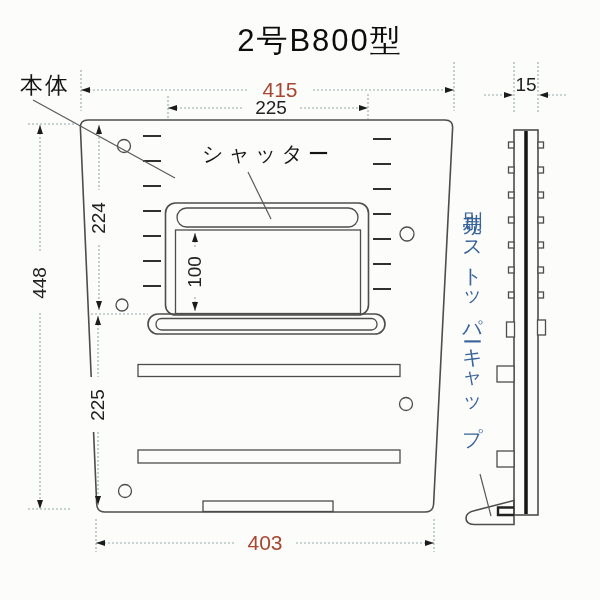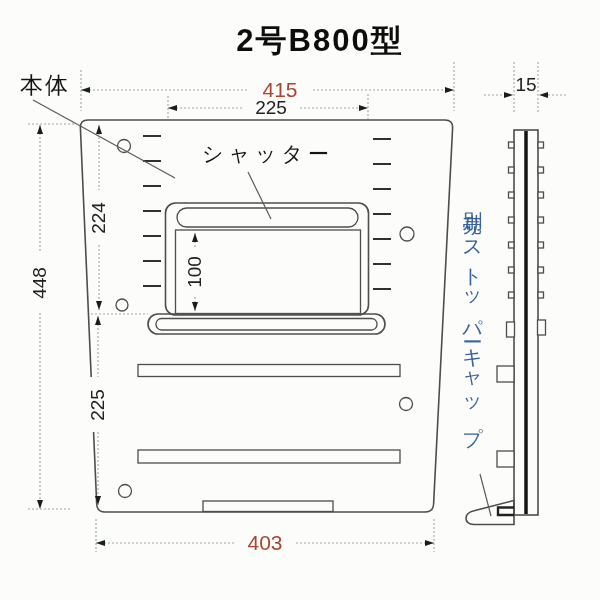--- a/index.html
+++ b/index.html
@@ -1,20 +1,20 @@
 <!DOCTYPE html>
 <html><head>
 <meta charset="utf-8">
 <style>
   html,body{margin:0;padding:0;}
   body{width:600px;height:600px;background:#fff;font-family:"Liberation Sans",sans-serif;}
   .stage{position:relative;width:600px;height:600px;background:#fcfcfa;overflow:hidden;}
   .stage svg{position:absolute;left:0;top:0;}
   .label{position:absolute;color:#141414;}
-  .title{left:150px;top:20px;width:340px;text-align:center;font-size:31px;font-weight:bold;letter-spacing:2px;color:#0d0d0d;}
+  .title{left:150px;top:20px;width:340px;text-align:center;font-size:31px;font-weight:normal;letter-spacing:2px;color:#0d0d0d;}
   .body-label{left:20px;top:70px;font-size:23px;letter-spacing:2px;}
   .shutter-label{left:202px;top:140px;font-size:21px;letter-spacing:5px;}
   .stopper-label{left:460px;top:196px;height:290px;writing-mode:vertical-rl;text-orientation:mixed;
                  font-size:20px;letter-spacing:3px;color:#38639b;}
   .outline{stroke:#4d4d4d;stroke-width:1.6;fill:none;}
   .thin{stroke:#4d4d4d;stroke-width:1.3;fill:#fcfcfa;}
   .vent{stroke:#303030;stroke-width:2;}
   .dim{stroke:#94a9ab;stroke-width:1.1;stroke-dasharray:2 2;fill:none;}
   .leader{stroke:#5a5a5a;stroke-width:1.2;fill:none;}
   .ah{fill:#1c1c1c;stroke:none;}

